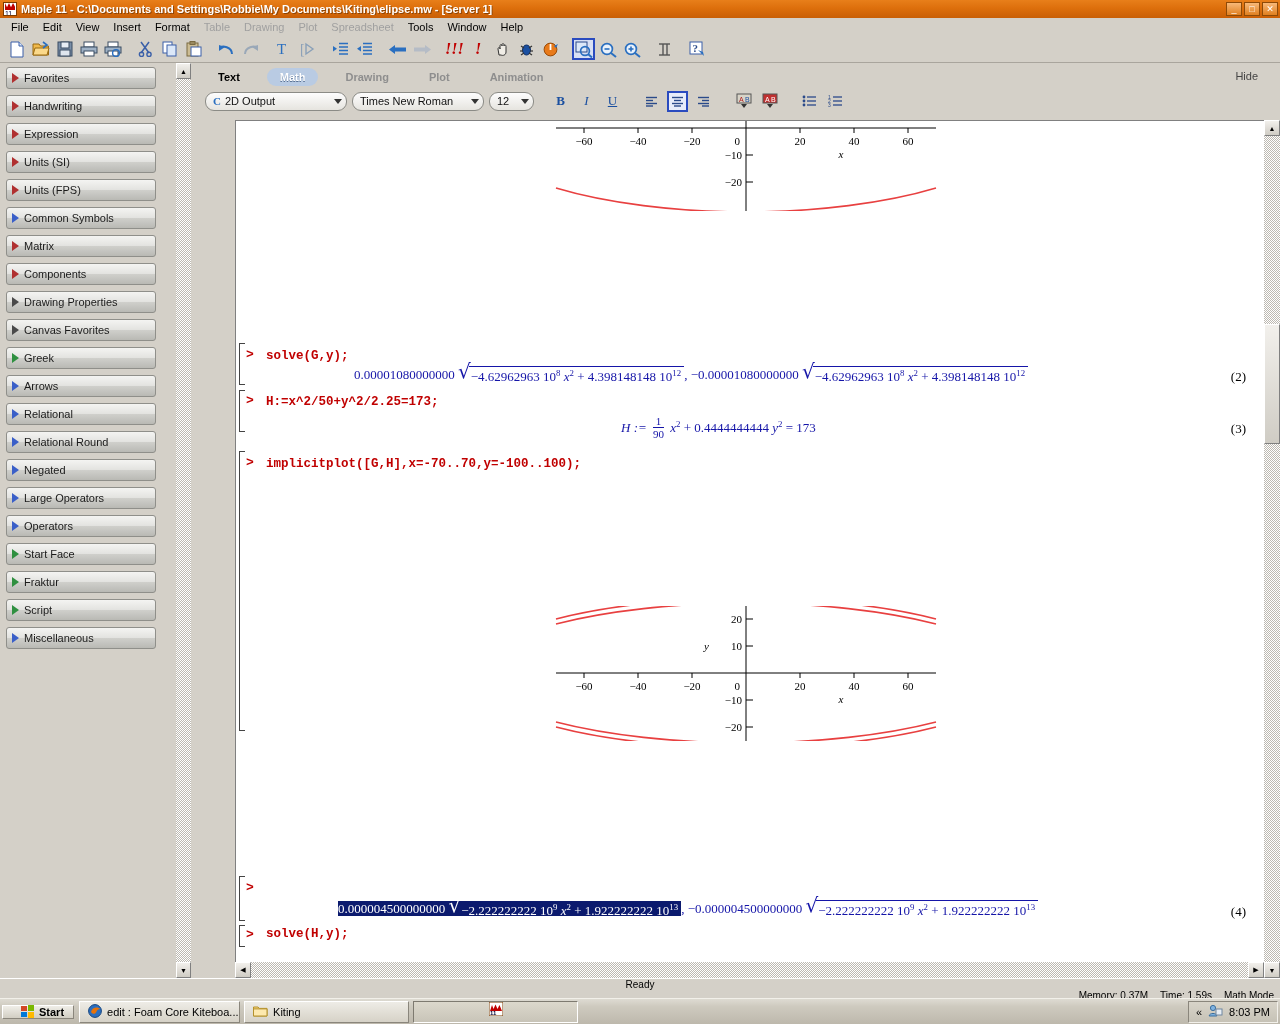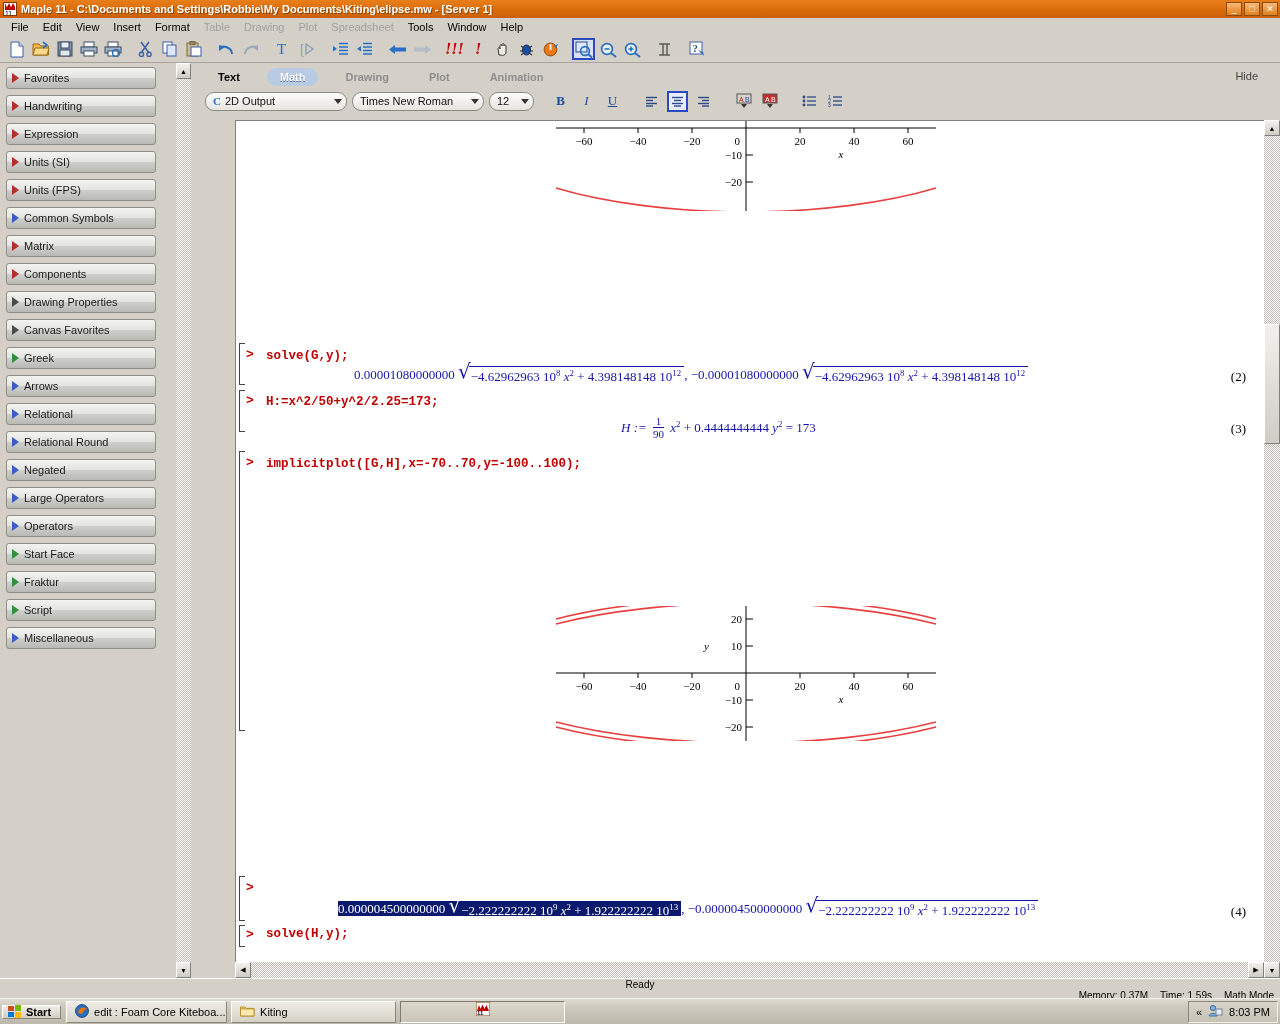--- a/index.html
+++ b/index.html
@@ -236,21 +236,21 @@
 
   
   #taskbar {
     position: absolute; top: 998px; left: 0; width: 1280px; height: 26px;
     background: linear-gradient(to bottom,#dedbd2 0%,#cecabf 30%,#bdb8ac 100%);
     border-top: 1px solid #f2f0ea;
     display: flex; align-items: center; padding: 0 2px;
   }
   #start-btn {
     height: 14px; display: flex; align-items: center; gap: 4px;
-    padding: 0 9px 0 5px; margin-right: 5px;
+    padding: 0 9px 0 18px; margin-right: 5px;
     background: linear-gradient(to bottom,#f0eee8,#d2cec3);
     border: 1px solid #fff; border-right-color:#8a867c; border-bottom-color:#8a867c;
     font-size: 11px; font-weight: bold; color: #000;
   }
   .win-ico { width: 14px; height: 13px; position: relative; flex: none; }
   .tb-task {
     height: 22px; display: flex; align-items: center; gap: 5px;
     padding: 0 8px; margin-right: 4px; min-width: 0;
     background: linear-gradient(to bottom,#eeece6,#d6d2c7);
     border: 1px solid #fff; border-right-color:#8a867c; border-bottom-color:#8a867c;

